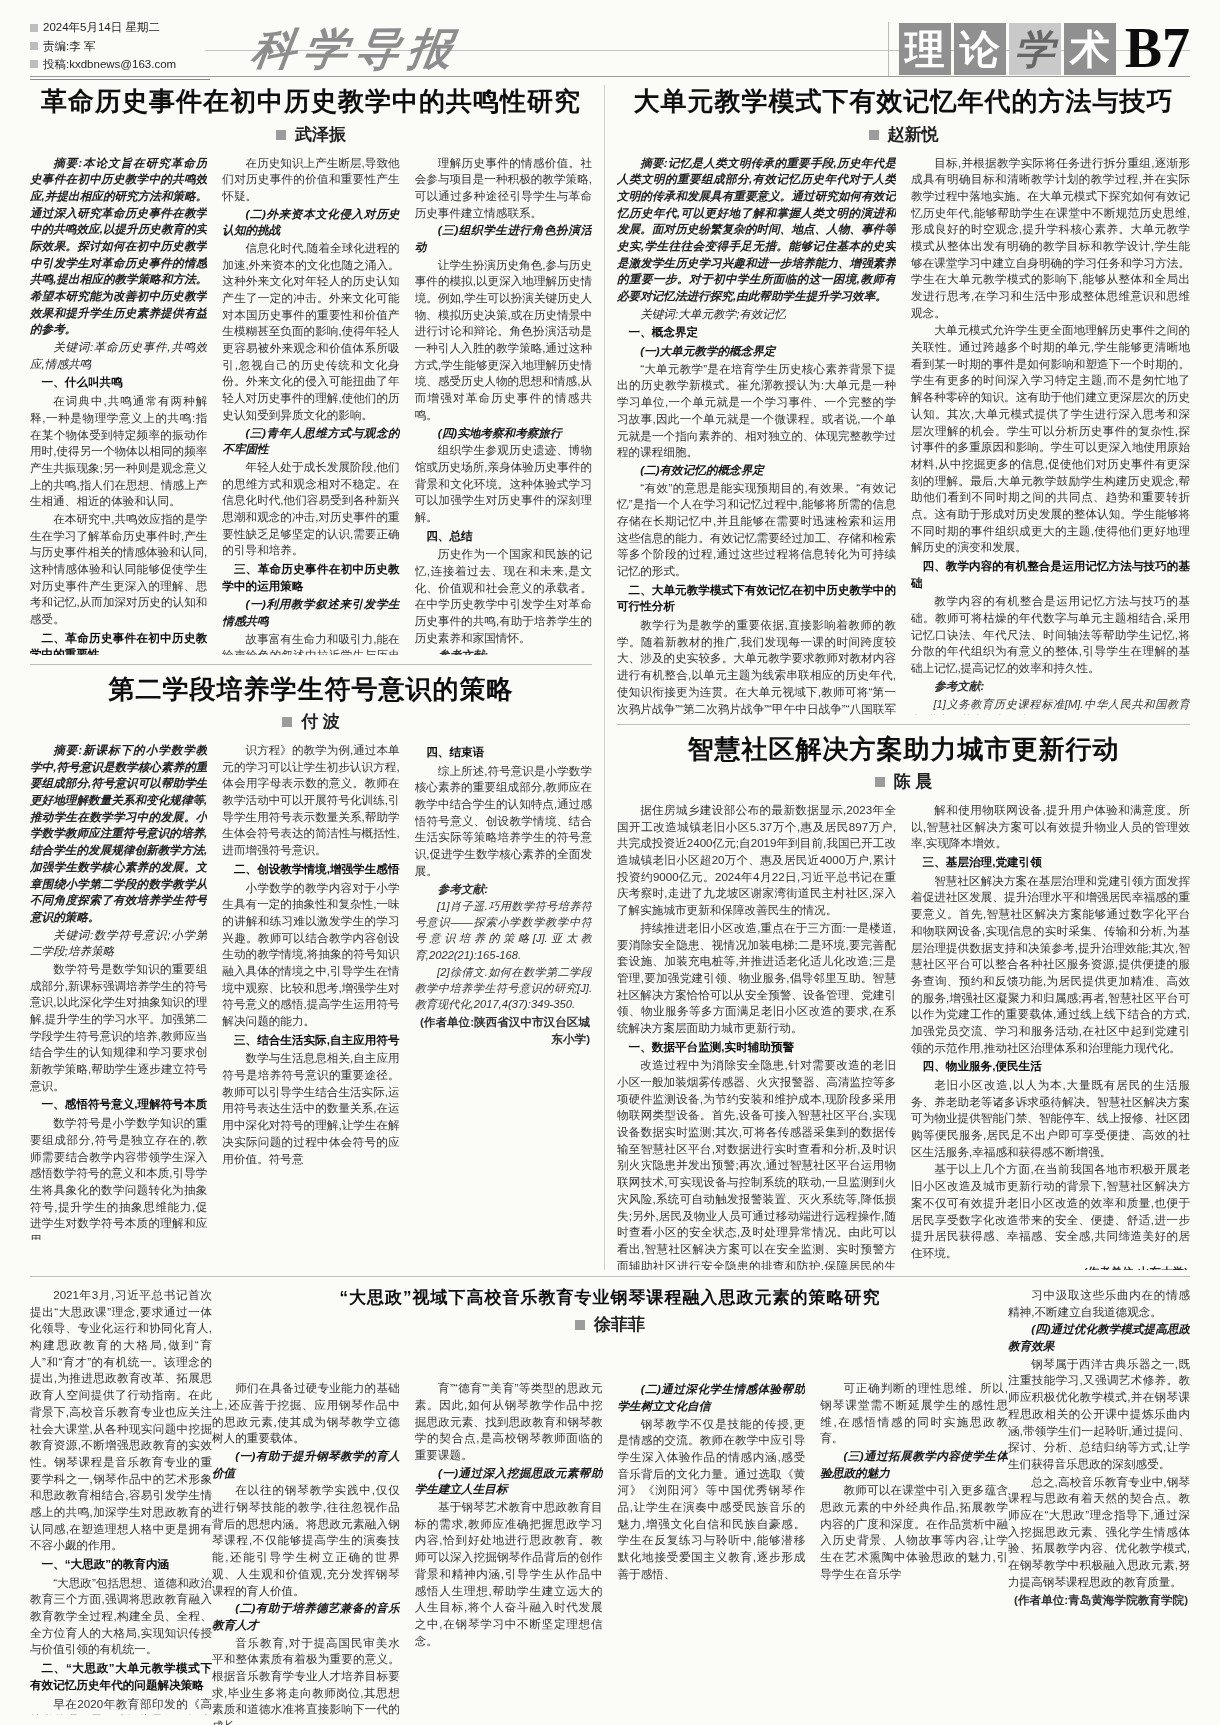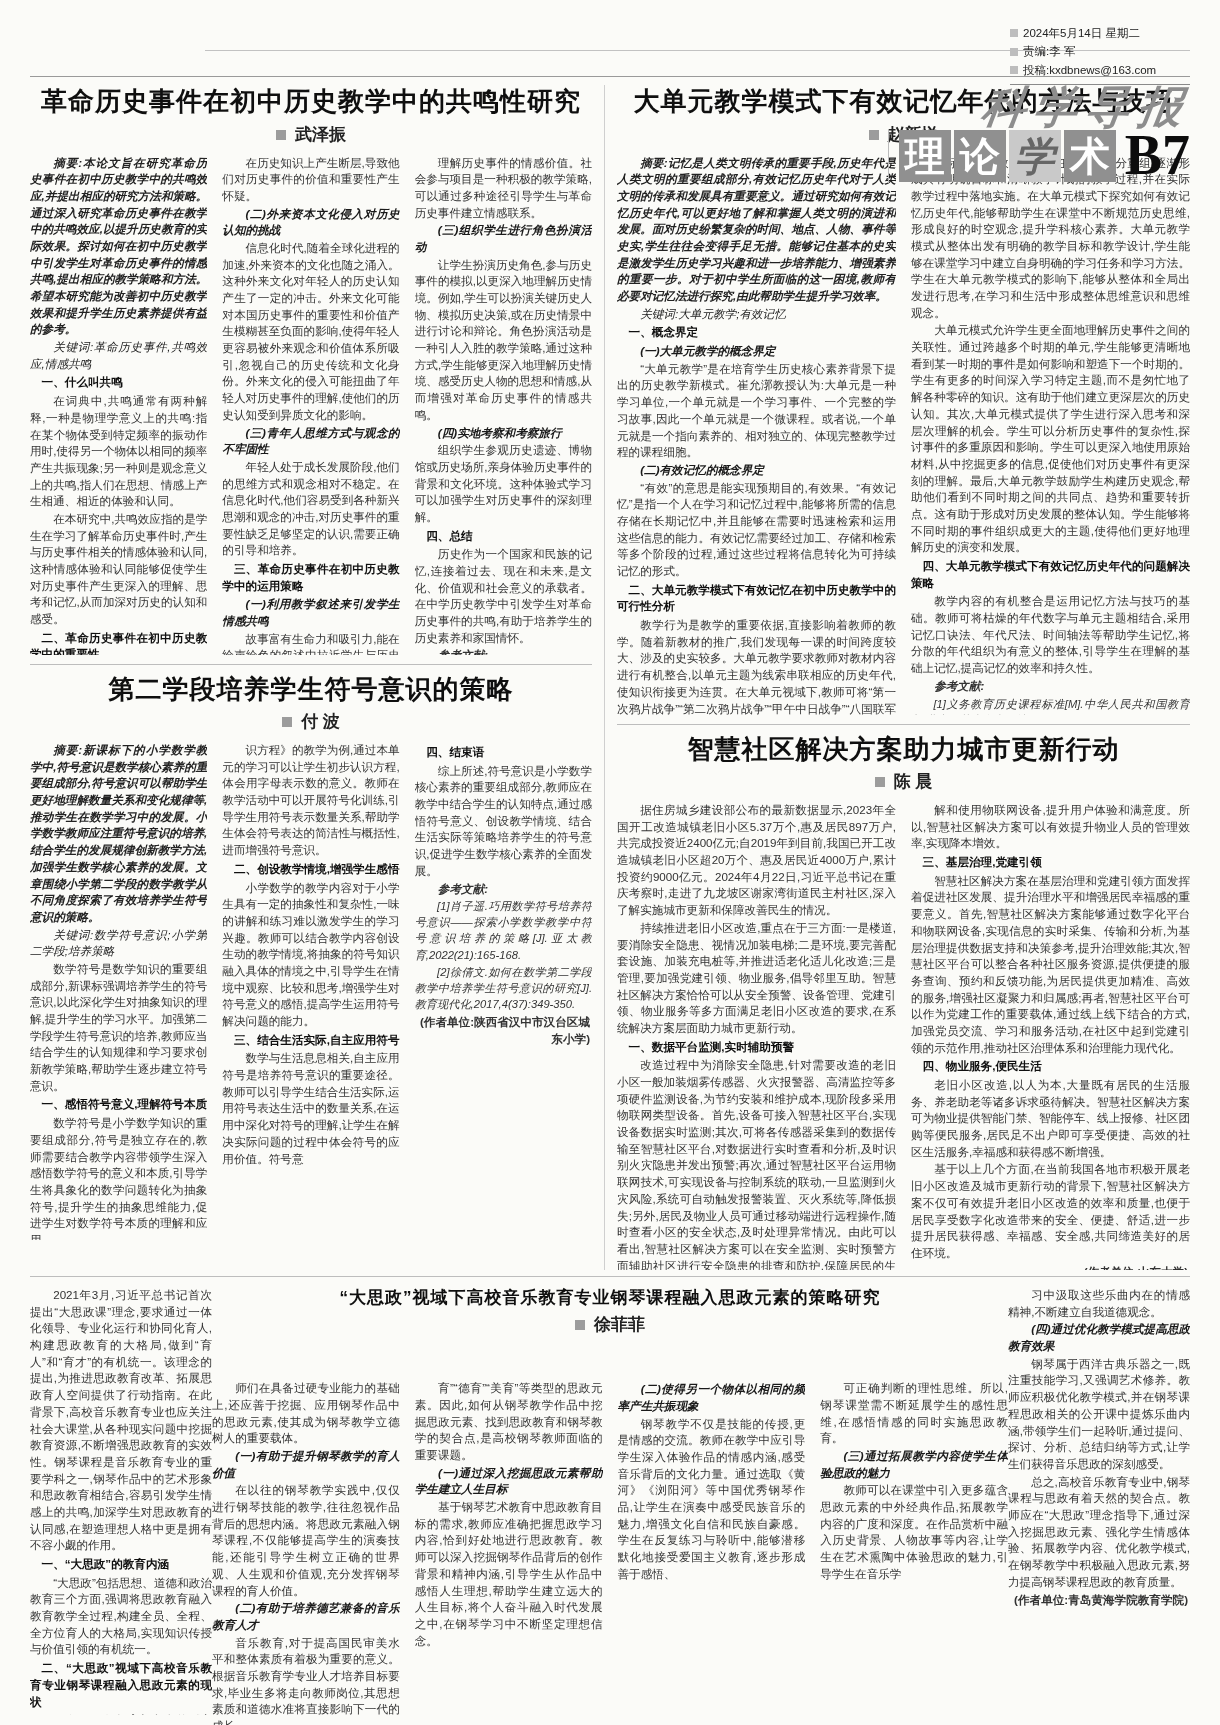--- a/index.html
+++ b/index.html
@@ -4,21 +4,21 @@
 <style>
   html,body{margin:0;padding:0;}
   body{
     width:1220px;height:1725px;
     background:#fbfbf8;
     font-family:"Liberation Sans","DejaVu Sans",sans-serif;
     color:#2b2b2b;
     position:relative;overflow:hidden;
   }
   
-  .masthead{position:relative;display:flex;align-items:flex-end;padding:24px 30px 0 30px;height:74px;box-sizing:border-box;flex-direction:column;}
+  .masthead{position:relative;display:flex;align-items:center;padding:24px 30px 0 30px;height:74px;box-sizing:border-box;}
   .mh-topline{position:absolute;left:205px;right:30px;top:50px;border-top:1px solid #c2c2c2;}
   .mh-info{width:180px;font-size:11.5px;line-height:1.6;color:#222;border-bottom:1px solid #8a8a8a;padding-bottom:5px;position:relative;z-index:2;}
   .mh-row{display:flex;align-items:center;white-space:nowrap;}
   .mh-sq{width:8px;height:8px;background:#bdbdbd;margin-right:5px;flex:none;}
   .mh-logo{font-family:"DejaVu Serif","Liberation Serif",serif;font-style:italic;font-weight:bold;
     font-size:44px;color:#8d8d8d;margin-left:42px;letter-spacing:8px;transform:skewX(-8deg);
     position:relative;z-index:2;line-height:1;}
   .mh-right{margin-left:auto;display:flex;align-items:center;position:relative;z-index:2;}
   .mh-vline{width:1px;height:54px;background:#bbb;margin-right:10px;}
   .sec-block{width:52px;height:52px;background:#909090;color:#fff;font-weight:bold;font-size:40px;
@@ -185,21 +185,21 @@
             <div class="b b-h2">(一)大单元教学的概念界定</div>
             <div class="b b-p">“大单元教学”是在培育学生历史核心素养背景下提出的历史教学新模式。崔允漷教授认为:大单元是一种学习单位,一个单元就是一个学习事件、一个完整的学习故事,因此一个单元就是一个微课程。或者说,一个单元就是一个指向素养的、相对独立的、体现完整教学过程的课程细胞。</div>
             <div class="b b-h2">(二)有效记忆的概念界定</div>
             <div class="b b-p">“有效”的意思是能实现预期目的,有效果。“有效记忆”是指一个人在学习和记忆过程中,能够将所需的信息存储在长期记忆中,并且能够在需要时迅速检索和运用这些信息的能力。有效记忆需要经过加工、存储和检索等多个阶段的过程,通过这些过程将信息转化为可持续记忆的形式。</div>
             <div class="b b-h1">二、大单元教学模式下有效记忆在初中历史教学中的可行性分析</div>
             <div class="b b-p">教学行为是教学的重要依据,直接影响着教师的教学。随着新教材的推广,我们发现每一课的时间跨度较大、涉及的史实较多。大单元教学要求教师对教材内容进行有机整合,以单元主题为线索串联相应的历史年代,使知识衔接更为连贯。在大单元视域下,教师可将“第一次鸦片战争”“第二次鸦片战争”“甲午中日战争”“八国联军侵华”等近代史事件以“侵略与抗争”为主题进行单元整合,引导学生以1840—1901年的时间顺序梳理中国从开始沦为半殖民地半封建社会到完全沦为半殖民地半封建社会的一整个过程,提高学生对历史知识的理解。由此可见,在大单元教学模式的基础上提高有效记忆的方法和技巧是具有可行性的。</div>
           </div>
           <div class="col">
             <div class="b b-p">目标,并根据教学实际将任务进行拆分重组,逐渐形成具有明确目标和清晰教学计划的教学过程,并在实际教学过程中落地实施。在大单元模式下探究如何有效记忆历史年代,能够帮助学生在课堂中不断规范历史思维,形成良好的时空观念,提升学科核心素养。大单元教学模式从整体出发有明确的教学目标和教学设计,学生能够在课堂学习中建立自身明确的学习任务和学习方法。学生在大单元教学模式的影响下,能够从整体和全局出发进行思考,在学习和生活中形成整体思维意识和思维观念。</div>
             <div class="b b-p">大单元模式允许学生更全面地理解历史事件之间的关联性。通过跨越多个时期的单元,学生能够更清晰地看到某一时期的事件是如何影响和塑造下一个时期的。学生有更多的时间深入学习特定主题,而不是匆忙地了解各种零碎的知识。这有助于他们建立更深层次的历史认知。其次,大单元模式提供了学生进行深入思考和深层次理解的机会。学生可以分析历史事件的复杂性,探讨事件的多重原因和影响。学生可以更深入地使用原始材料,从中挖掘更多的信息,促使他们对历史事件有更深刻的理解。最后,大单元教学鼓励学生构建历史观念,帮助他们看到不同时期之间的共同点、趋势和重要转折点。这有助于形成对历史发展的整体认知。学生能够将不同时期的事件组织成更大的主题,使得他们更好地理解历史的演变和发展。</div>
-            <div class="b b-h1">四、大单元教学模式下有效记忆历史年代的问题解决策略</div>
+            <div class="b b-h1">四、教学内容的有机整合是运用记忆方法与技巧的基础</div>
             <div class="b b-p">教学内容的有机整合是运用记忆方法与技巧的基础。教师可将枯燥的年代数字与单元主题相结合,采用记忆口诀法、年代尺法、时间轴法等帮助学生记忆,将分散的年代组织为有意义的整体,引导学生在理解的基础上记忆,提高记忆的效率和持久性。</div>
             <div class="b b-refh">参考文献:</div>
             <div class="b b-ref">[1]义务教育历史课程标准[M].中华人民共和国教育部,北京师范大学出版社,2022.</div>
           </div>
         </div>
     </section>
 
     <div class="h-divider"></div>
 
     <section class="article">
@@ -229,21 +229,21 @@
 </div>
 
 <div class="h-divider-full"></div>
 
 <section class="a5">
   <div class="a5-side">
       <div class="col">
         <div class="b b-p">2021年3月,习近平总书记首次提出“大思政课”理念,要求通过一体化领导、专业化运行和协同化育人,构建思政教育的大格局,做到“育人”和“育才”的有机统一。该理念的提出,为推进思政教育改革、拓展思政育人空间提供了行动指南。在此背景下,高校音乐教育专业也应关注社会大课堂,从各种现实问题中挖掘教育资源,不断增强思政教育的实效性。钢琴课程是音乐教育专业的重要学科之一,钢琴作品中的艺术形象和思政教育相结合,容易引发学生情感上的共鸣,加深学生对思政教育的认同感,在塑造理想人格中更是拥有不容小觑的作用。</div>
         <div class="b b-h1">一、“大思政”的教育内涵</div>
         <div class="b b-p">“大思政”包括思想、道德和政治教育三个方面,强调将思政教育融入教育教学全过程,构建全员、全程、全方位育人的大格局,实现知识传授与价值引领的有机统一。</div>
-        <div class="b b-h1">二、“大思政”视域下高校音乐教育专业钢琴课程融入思政元素的现状</div>
+        <div class="b b-h1">二、“大思政”大单元教学模式下有效记忆历史年代的问题解决策略</div>
         <div class="b b-p">早在2020年教育部印发的《高等学校课程思政建设指导纲要》中就明确提出,要将课程思政融入课堂教学建设全过程。当前,高校钢琴课程思政建设已取得一定成效,但仍存在思政元素挖掘不足、融入方式单一等问题,需要钢琴教</div>
       </div>
     </div>
 
   <div class="a5-mid">
     <h1 class="a-title">“大思政”视域下高校音乐教育专业钢琴课程融入思政元素的策略研究</h1>
     <div class="a-byline">
       <span class="sq"></span><span>徐菲菲</span>
     </div>
     <div class="cols">
@@ -253,21 +253,21 @@
           <div class="b b-p">在以往的钢琴教学实践中,仅仅进行钢琴技能的教学,往往忽视作品背后的思想内涵。将思政元素融入钢琴课程,不仅能够提高学生的演奏技能,还能引导学生树立正确的世界观、人生观和价值观,充分发挥钢琴课程的育人价值。</div>
           <div class="b b-h2">(二)有助于培养德艺兼备的音乐教育人才</div>
           <div class="b b-p">音乐教育,对于提高国民审美水平和整体素质有着极为重要的意义。根据音乐教育学专业人才培养目标要求,毕业生多将走向教师岗位,其思想素质和道德水准将直接影响下一代的成长。</div>
         </div>
         <div class="col">
           <div class="b b-p">育”“德育”“美育”等类型的思政元素。因此,如何从钢琴教学作品中挖掘思政元素、找到思政教育和钢琴教学的契合点,是高校钢琴教师面临的重要课题。</div>
           <div class="b b-h2">(一)通过深入挖掘思政元素帮助学生建立人生目标</div>
           <div class="b b-p">基于钢琴艺术教育中思政教育目标的需求,教师应准确把握思政学习内容,恰到好处地进行思政教育。教师可以深入挖掘钢琴作品背后的创作背景和精神内涵,引导学生从作品中感悟人生理想,帮助学生建立远大的人生目标,将个人奋斗融入时代发展之中,在钢琴学习中不断坚定理想信念。</div>
         </div>
         <div class="col">
-          <div class="b b-h2">(二)使得另一个物体以相同的频率产生共振现象</div>
+          <div class="b b-h2">(二)通过深化学生情感体验帮助学生树立文化自信</div>
           <div class="b b-p">钢琴教学不仅是技能的传授,更是情感的交流。教师在教学中应引导学生深入体验作品的情感内涵,感受音乐背后的文化力量。通过选取《黄河》《浏阳河》等中国优秀钢琴作品,让学生在演奏中感受民族音乐的魅力,增强文化自信和民族自豪感。学生在反复练习与聆听中,能够潜移默化地接受爱国主义教育,逐步形成善于感悟、</div>
         </div>
         <div class="col">
           <div class="b b-p">可正确判断的理性思维。所以,钢琴课堂需不断延展学生的感性思维,在感悟情感的同时实施思政教育。</div>
           <div class="b b-h2">(三)通过拓展教学内容使学生体验思政的魅力</div>
           <div class="b b-p">教师可以在课堂中引入更多蕴含思政元素的中外经典作品,拓展教学内容的广度和深度。在作品赏析中融入历史背景、人物故事等内容,让学生在艺术熏陶中体验思政的魅力,引导学生在音乐学</div>
         </div>
       </div>
   </div>
 

